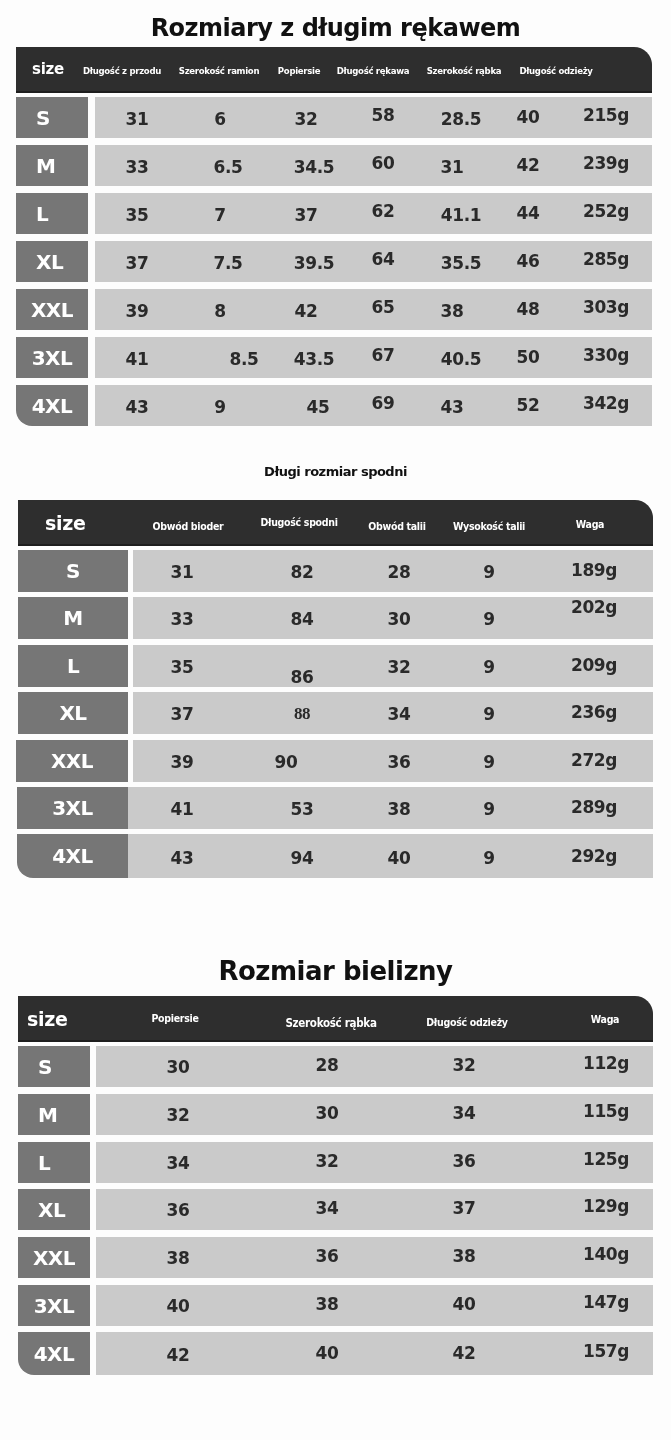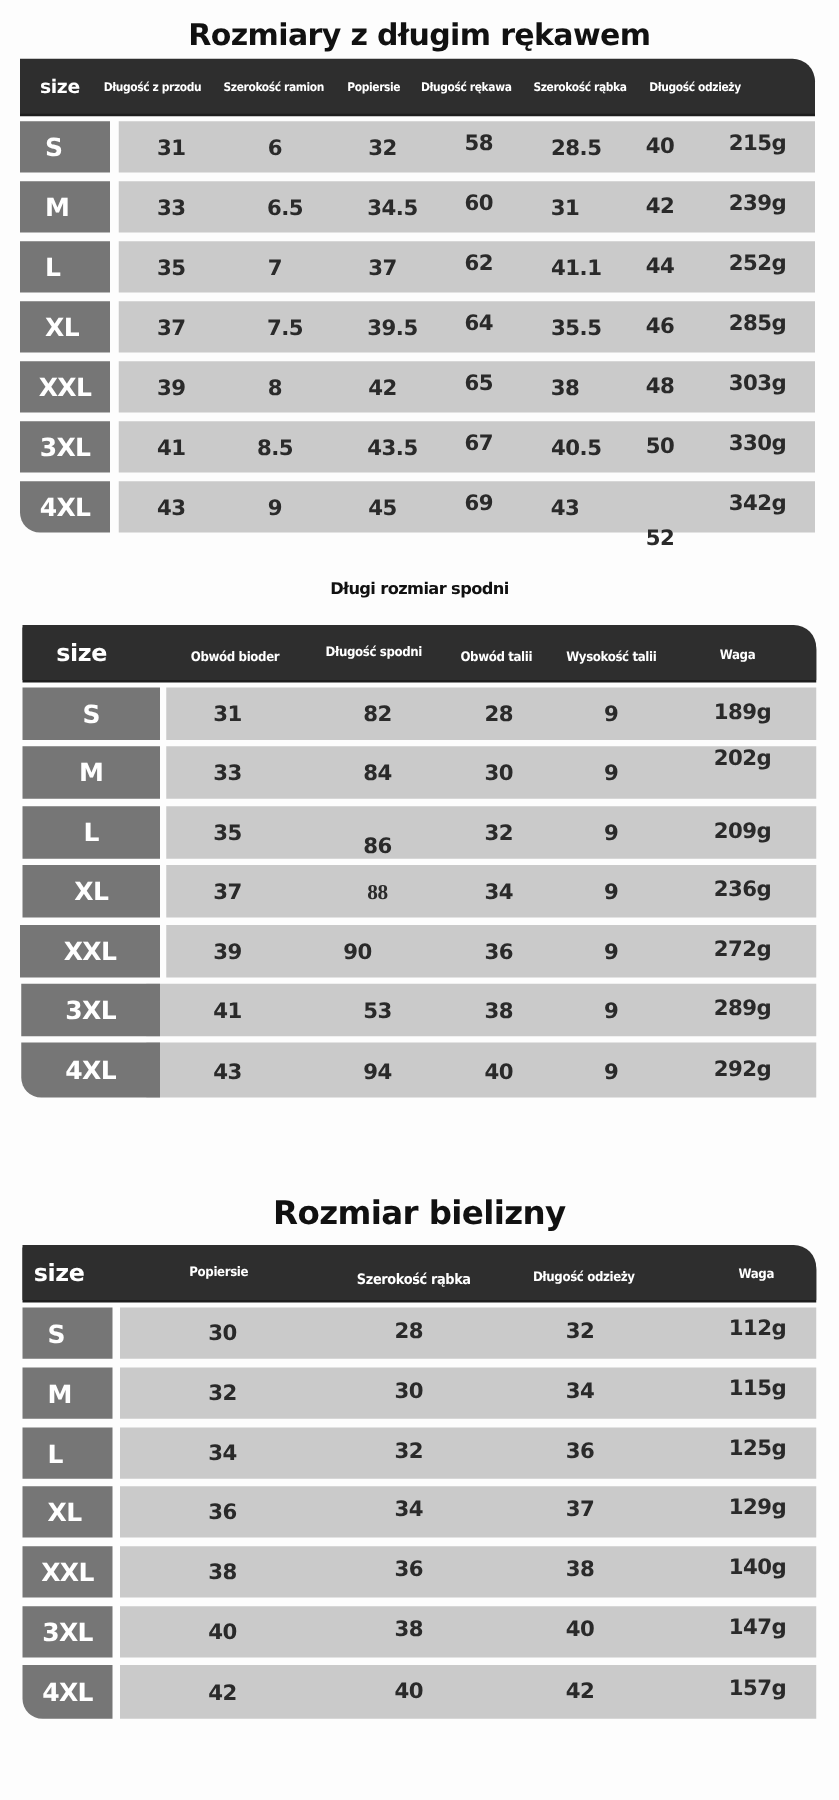--- a/index.html
+++ b/index.html
@@ -111,36 +111,36 @@
     <span class="v" style="left:290px;top:12px;">42</span>
     <span class="v" style="left:367px;top:8px;">65</span>
     <span class="v" style="left:436px;top:12px;">38</span>
     <span class="v" style="left:512px;top:10px;">48</span>
     <span class="v" style="left:590px;top:8px;">303g</span>
   </div>
   <div class="row" style="left:16px;top:337px;width:636px;height:41px;">
     <div class="sz" style="left:0;width:72px;height:41px;">3XL</div>
     <div class="dc" style="left:79px;width:557px;height:41px;"></div>
     <span class="v" style="left:121px;top:12px;">41</span>
-    <span class="v" style="left:204px;top:12px;">8.5</span>
+    <span class="v" style="left:228px;top:12px;">8.5</span>
     <span class="v" style="left:298px;top:12px;">43.5</span>
     <span class="v" style="left:367px;top:8px;">67</span>
     <span class="v" style="left:445px;top:12px;">40.5</span>
     <span class="v" style="left:512px;top:10px;">50</span>
     <span class="v" style="left:590px;top:8px;">330g</span>
   </div>
   <div class="row" style="left:16px;top:385px;width:636px;height:41px;">
     <div class="sz last" style="left:0;width:72px;height:41px;">4XL</div>
     <div class="dc" style="left:79px;width:557px;height:41px;"></div>
     <span class="v" style="left:121px;top:12px;">43</span>
     <span class="v" style="left:204px;top:12px;">9</span>
-    <span class="v" style="left:290px;top:12px;">45</span>
+    <span class="v" style="left:302px;top:12px;">45</span>
     <span class="v" style="left:367px;top:8px;">69</span>
     <span class="v" style="left:436px;top:12px;">43</span>
-    <span class="v" style="left:512px;top:10px;margin-top:26px;">52</span>
+    <span class="v" style="left:512px;top:10px;">52</span>
     <span class="v" style="left:590px;top:8px;">342g</span>
   </div>
 </section>
 
 <section>
   <div class="title" style="top:464px;font-size:13px;">Długi rozmiar spodni</div>
 
   <div class="hdr" style="left:18px;top:500px;width:635px;height:44px;">
     <span class="size-lbl" style="left:27px;top:12px;font-size:19px;">size</span>
     <span class="col" style="left:170px;top:20px;">Obwód bioder</span>

